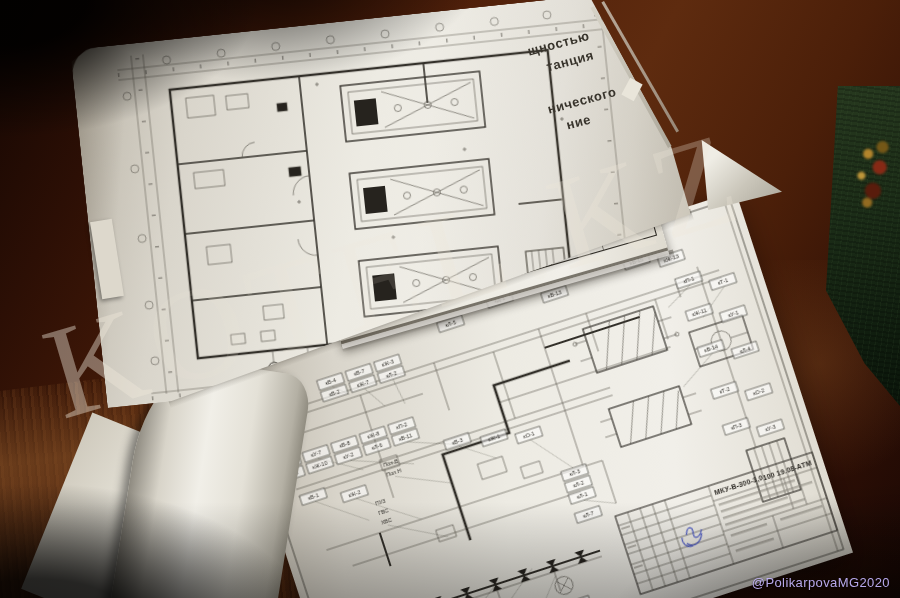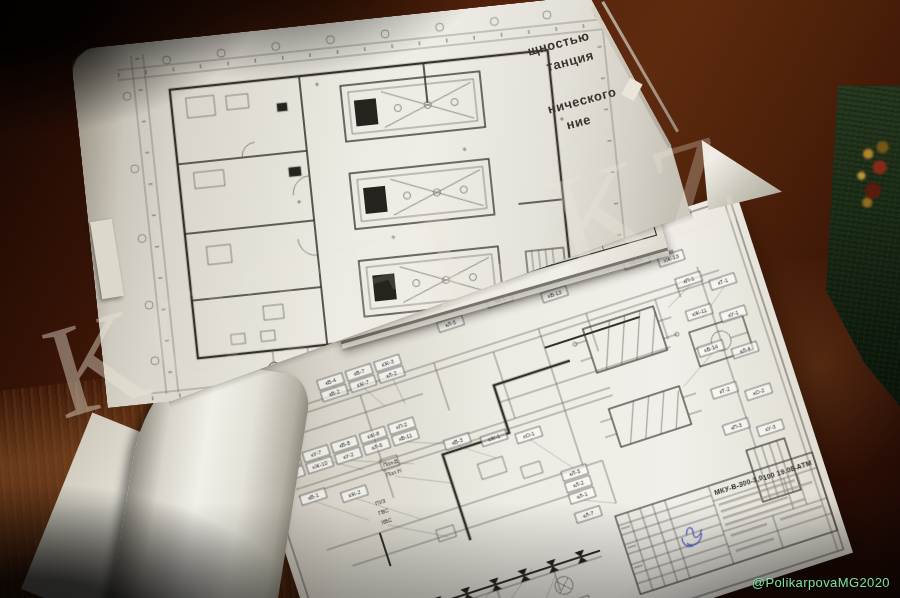--- a/index.html
+++ b/index.html
@@ -87,21 +87,21 @@
   
   .vignette{inset:0;pointer-events:none;background:
     radial-gradient(40% 32% at 0% 0%,rgba(0,0,0,.90) 24%,transparent 72%),
     radial-gradient(34% 28% at 30% -6%,rgba(0,0,0,.55) 20%,transparent 70%),
     radial-gradient(46% 40% at 4% 108%,rgba(0,0,0,.78) 28%,transparent 68%),
     radial-gradient(70% 55% at 106% 112%,rgba(0,0,0,.55) 12%,transparent 58%),
     linear-gradient(0deg,rgba(0,0,0,.30),transparent 16%);}
   .watermark{left:50px;top:300px;width:940px;transform:rotate(-16.5deg);transform-origin:0 50%;
     font-family:"Liberation Serif",serif;font-size:132px;letter-spacing:10px;
     color:#efe8da;pointer-events:none;}
-  .credit{right:10px;bottom:8px;font-size:13px;letter-spacing:.4px;color:#86efac;
+  .credit{right:10px;bottom:8px;font-size:13px;letter-spacing:.4px;color:#c4b5fd;
     opacity:.92;text-shadow:0 1px 2px #000;}
 
   
   svg{display:block;}
   .ln{stroke:#4d4a42;stroke-width:.6;fill:none;}
   .ln2{stroke:#33302a;fill:none;}
   .dark{fill:#26231e;}
   .tagbox{fill:rgba(255,255,255,.55);stroke:#4c4a44;stroke-width:.7;}
   .tagtext{font:5.5px "Liberation Sans",sans-serif;fill:#35332e;text-anchor:middle;}
   .doc-num{font:bold 7px "Liberation Sans",sans-serif;fill:#2e2b26;text-anchor:middle;letter-spacing:.2px;}

